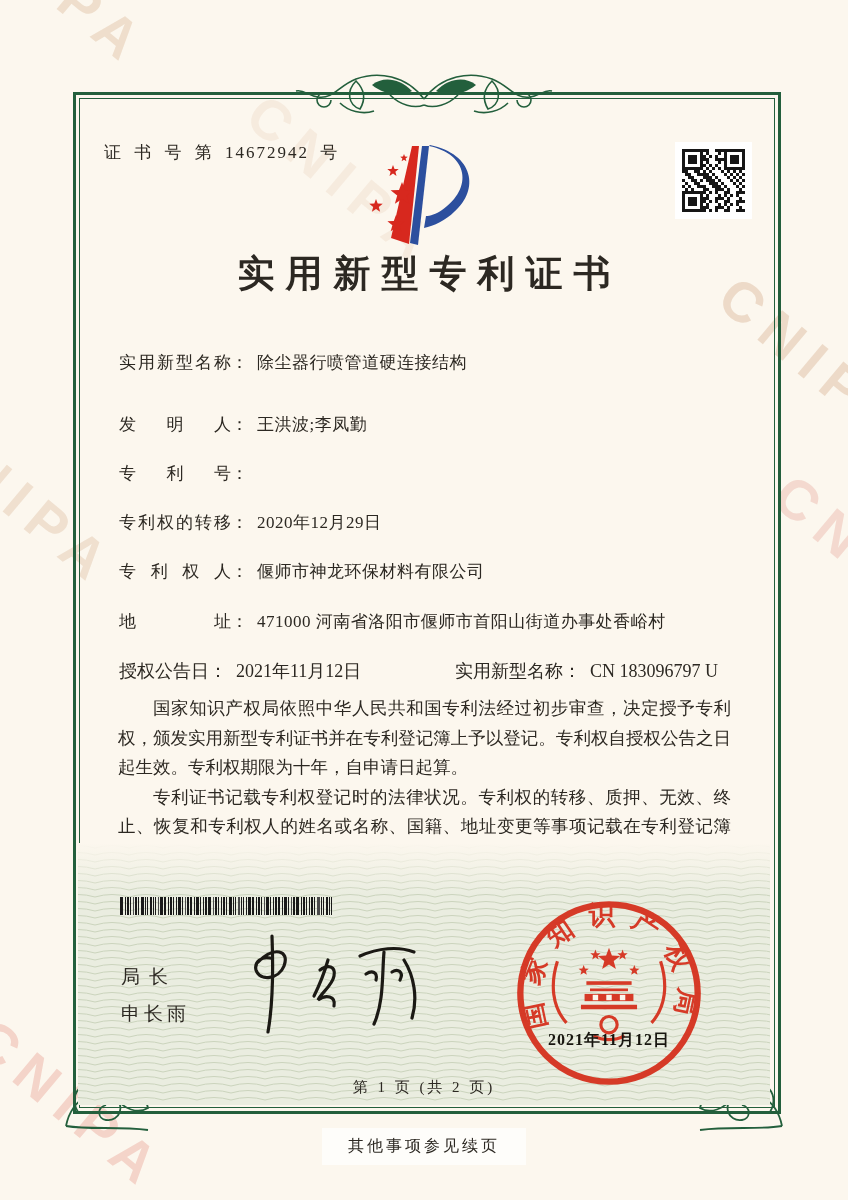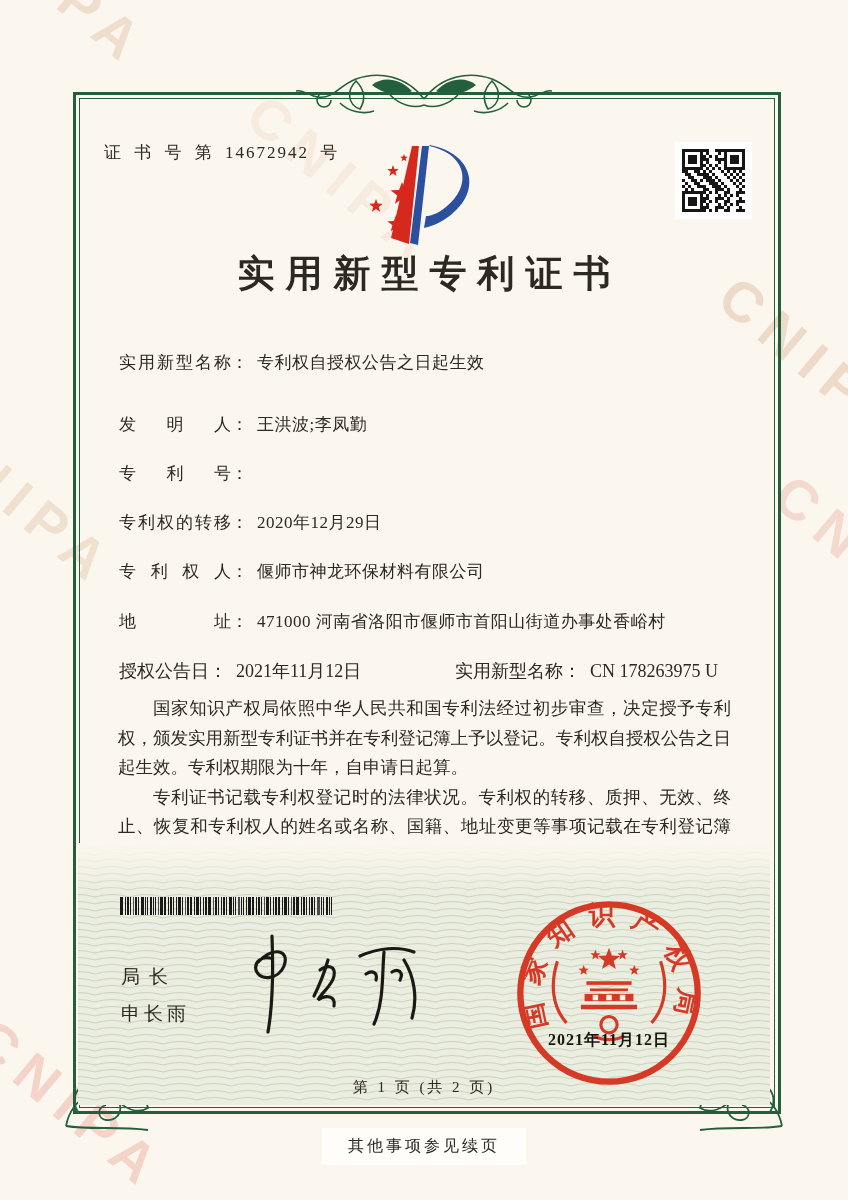--- a/index.html
+++ b/index.html
@@ -566,21 +566,21 @@
         <div class="d"></div>
       </div>
   </div>
 
   <div class="title">实用新型专利证书</div>
 
   <div class="fields">
     <div class="field-row">
       <span class="flabel">实用新型名称</span>
         <span class="fcolon">：</span>
-        <span class="fvalue">专利权自授权公告之日起生效</span>
+        <span class="fvalue">除尘器行喷管道硬连接结构</span>
     </div>
     <div class="field-row">
       <span class="flabel">发明人</span>
         <span class="fcolon">：</span>
         <span class="fvalue">王洪波;李凤勤</span>
     </div>
     <div class="field-row">
       <span class="flabel">专利号</span>
         <span class="fcolon">：</span>
     </div>
@@ -599,21 +599,21 @@
         <span class="fcolon">：</span>
         <span class="fvalue">471000 河南省洛阳市偃师市首阳山街道办事处香峪村</span>
     </div>
   </div>
 
   <div class="grant-row">
     <div class="grant-left">
       <span>授权公告日</span><span class="fcolon">：</span><span>2021年11月12日</span>
     </div>
     <div class="grant-right">
-      <span>实用新型名称</span><span class="fcolon">：</span><span>CN 178263975 U</span>
+      <span>实用新型名称</span><span class="fcolon">：</span><span>CN 183096797 U</span>
     </div>
   </div>
 
   <div class="bodytext">
     <p>国家知识产权局依照中华人民共和国专利法经过初步审查，决定授予专利权，颁发实用新型专利证书并在专利登记簿上予以登记。专利权自授权公告之日起生效。专利权期限为十年，自申请日起算。</p>
     <p>专利证书记载专利权登记时的法律状况。专利权的转移、质押、无效、终止、恢复和专利权人的姓名或名称、国籍、地址变更等事项记载在专利登记簿上。</p>
   </div>
 
   <div class="wave-zone">
     <svg width="692" height="262" xmlns="http://www.w3.org/2000/svg">

